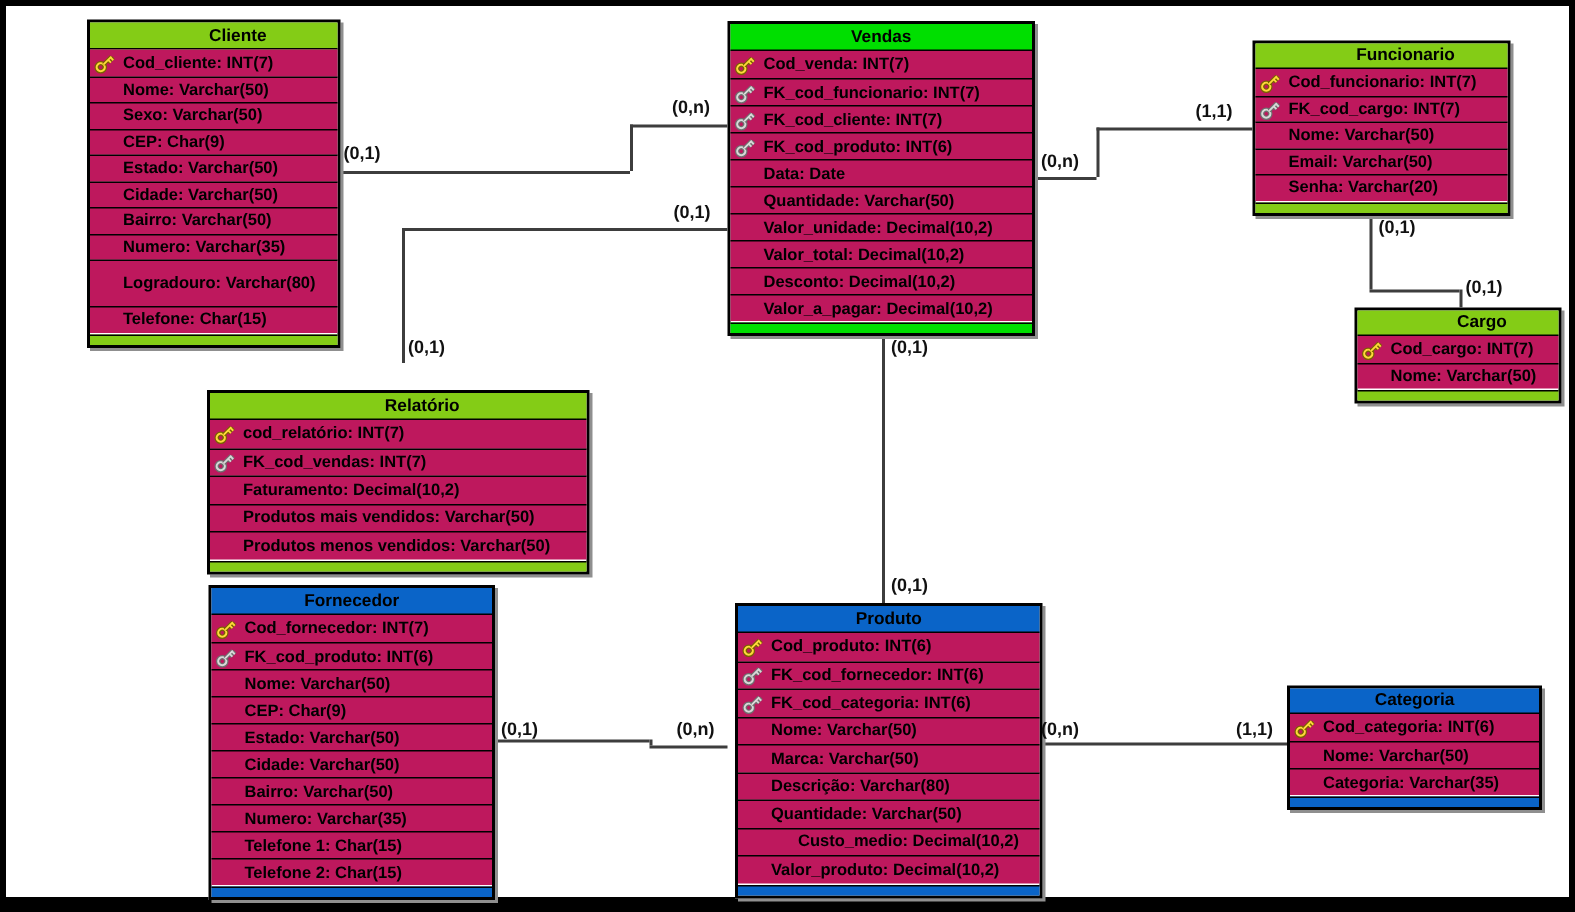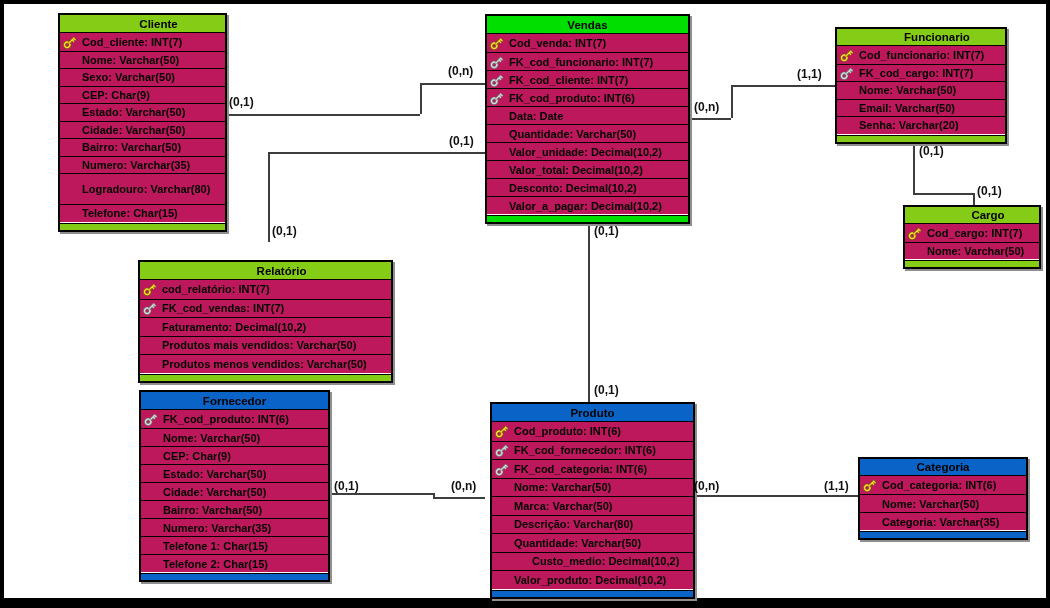--- a/index.html
+++ b/index.html
@@ -274,20 +274,33 @@
         <span class="row-text">Produtos mais vendidos: Varchar(50)</span>
       </div>
       <div class="tbl-row" style="height: 18.5px;">
         <span class="row-icon"></span>
         <span class="row-text">Produtos menos vendidos: Varchar(50)</span>
       </div>
       <div class="tbl-footer hdr-green"></div>
     </div>
     <div class="tbl" style="left: 139px; top: 390px; width: 191px;">
       <div class="tbl-header hdr-blue" style="height: 18px;">Fornecedor</div>
+      <div class="tbl-row" style="height: 18px;">
+        <span class="row-icon">
+          <svg width="16" height="16" viewBox="0 0 16 16">
+            <g transform="rotate(-45 8 8)">
+              <circle cx="4" cy="8" r="2.7" fill="none" stroke="#7a6200" stroke-width="3"></circle>
+              <circle cx="4" cy="8" r="2.7" fill="none" stroke="#ffd83a" stroke-width="1.4"></circle>
+              <path d="M6.7 8 H14 M11 8 v2.6 M13.2 8 v2.6" fill="none" stroke="#7a6200" stroke-width="2.8"></path>
+              <path d="M6.7 8 H14 M11 8 v2.6 M13.2 8 v2.6" fill="none" stroke="#ffd83a" stroke-width="1.2"></path>
+            </g>
+          </svg>
+        </span>
+        <span class="row-text">Cod_fornecedor: INT(7)</span>
+      </div>
       <div class="tbl-row" style="height: 18px;">
         <span class="row-icon">
           <svg width="16" height="16" viewBox="0 0 16 16">
             <g transform="rotate(-45 8 8)">
               <circle cx="4" cy="8" r="2.7" fill="none" stroke="#6f6f6f" stroke-width="3"></circle>
               <circle cx="4" cy="8" r="2.7" fill="none" stroke="#d8d8d8" stroke-width="1.4"></circle>
               <path d="M6.7 8 H14 M11 8 v2.6 M13.2 8 v2.6" fill="none" stroke="#6f6f6f" stroke-width="2.8"></path>
               <path d="M6.7 8 H14 M11 8 v2.6 M13.2 8 v2.6" fill="none" stroke="#d8d8d8" stroke-width="1.2"></path>
             </g>
           </svg>

